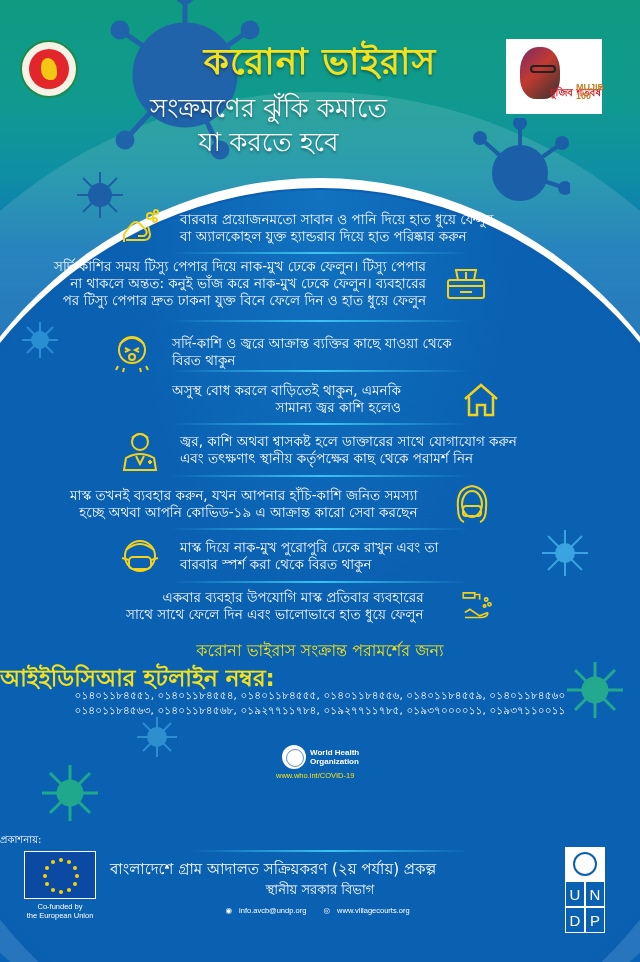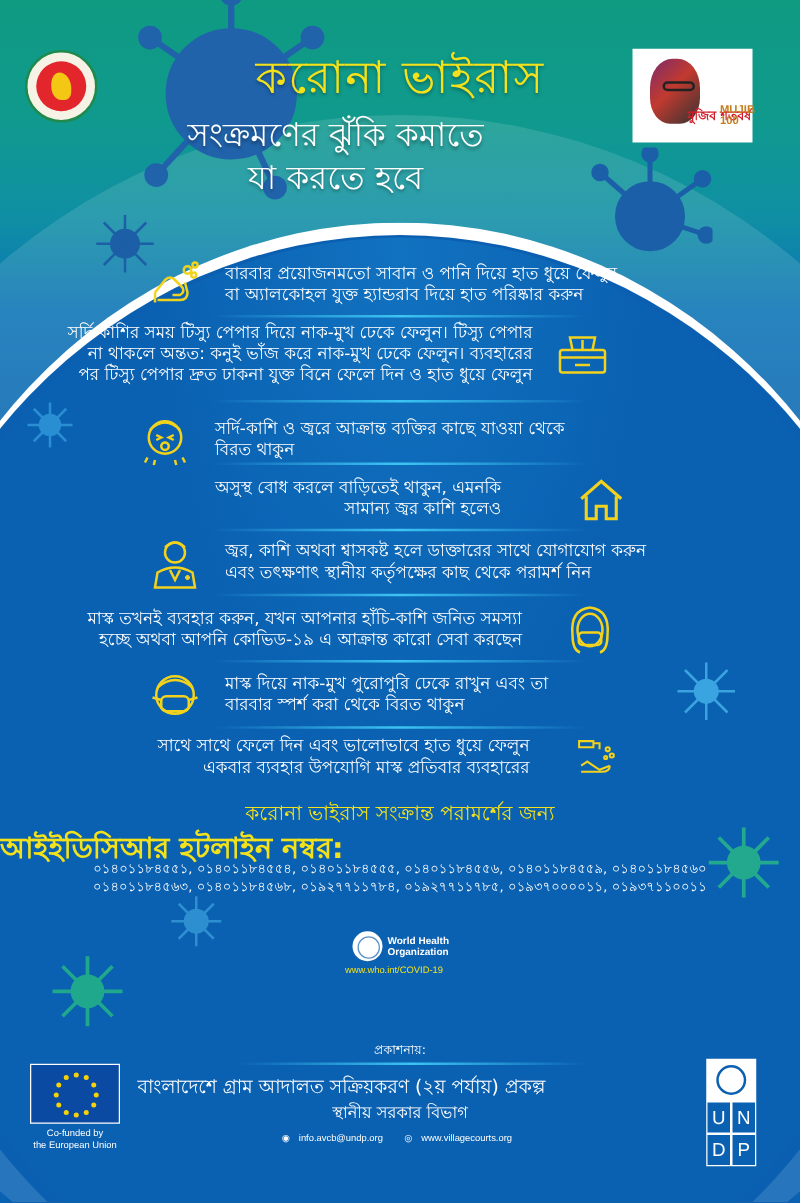--- a/index.html
+++ b/index.html
@@ -54,21 +54,21 @@
   .mujib .face {
     position: absolute; left: 14px; top: 8px; width: 40px; height: 52px;
     border-radius: 45% 45% 40% 40%;
     background: linear-gradient(135deg, #7b2b6b 0%, #c23a2f 45%, #333 100%);
   }
   .mujib .glasses { position: absolute; left: 24px; top: 26px; width: 26px; height: 8px; border: 2px solid #222; border-radius: 4px; }
   .mujib .brand-bn { position: absolute; left: 44px; top: 46px; font-size: 10px; font-weight: bold; color: #d21e2a; }
   .mujib .brand-en { position: absolute; left: 70px; top: 44px; font-size: 9px; color: #c47f1d; font-weight: bold; line-height: 9px; font-family: "Liberation Sans", sans-serif; }
   .title-main {
     position: absolute; left: 0; width: 640px; top: 34px; text-align: center;
-    font-size: 36px; font-weight: normal; color: #f3e21b;
+    font-size: 36px; font-weight: bold; color: #f3e21b;
     text-shadow: 0 2px 3px rgba(0,0,0,0.35);
     letter-spacing: 1px;
   }
   .title-sub {
     position: absolute; left: 0; width: 537px; text-align: center;
     font-size: 26px; color: #fff; text-shadow: 0 2px 3px rgba(0,0,0,0.35);
   }
   
   .tip {
     position: absolute; display: flex; align-items: center; gap: 18px;
@@ -84,21 +84,21 @@
   .hot1 { position: absolute; left: 0; width: 640px; top: 638px; text-align: center; font-size: 16px; color: #f3e21b; }
   .hot2 { position: absolute; left: 0; width: 513px; top: 660px; font-size: 23px; color: #f3e21b; font-weight: bold; }
   .numbers { position: absolute; left: 0; width: 640px; top: 688px; text-align: center; font-size: 10.5px; line-height: 15px; color: #fff; letter-spacing: 0.1px; }
   
   .who { position: absolute; left: 282px; top: 745px; display: flex; align-items: center; gap: 4px; }
   .who .globe { width: 24px; height: 24px; border-radius: 50%; background: #fff; position: relative; }
   .who .globe::after { content: ""; position: absolute; left: 4px; top: 4px; width: 16px; height: 16px; border-radius: 50%; border: 1px solid #5b92c9; }
   .who .name { font-size: 8px; line-height: 9px; font-weight: bold; color: #fff; font-family: "Liberation Sans", sans-serif; }
   .who-url { position: absolute; left: 276px; top: 771px; font-size: 7.5px; color: #f3e21b; font-family: "Liberation Sans", sans-serif; }
   
-  .pub { position: absolute; left: 0; width: 640px; top: 832px; text-align: center; font-size: 10px; color: #fff; }
+  .pub { position: absolute; left: 0; width: 640px; top: 832px; font-size: 10px; color: #fff; }
   .foot-line { position: absolute; left: 190px; width: 280px; top: 850px; height: 2px; background: linear-gradient(90deg, rgba(58,190,240,0), #3cc4f3, rgba(58,190,240,0)); }
   .proj { position: absolute; left: 110px; width: 420px; top: 857px; text-align: left; font-size: 15px; color: #fff; }
   .dept { position: absolute; left: 110px; width: 420px; top: 880px; text-align: center; font-size: 13px; color: #fff; }
   .contacts { position: absolute; left: 110px; width: 420px; top: 906px; text-align: center; font-size: 7.5px; color: #fff; font-family: "Liberation Sans", sans-serif; }
   .contacts span { margin: 0 5px; }
   .eu-flag { position: absolute; left: 24px; top: 851px; width: 72px; height: 48px; background: #0b4aa3; border: 1px solid #fff; }
   .eu-flag .star { position: absolute; width: 4px; height: 4px; background: #f5d20a; border-radius: 50%; }
   .eu-caption { position: absolute; left: 10px; width: 100px; top: 902px; text-align: center; font-size: 7.5px; line-height: 9px; color: #fff; font-family: "Liberation Sans", sans-serif; }
   .undp { position: absolute; left: 565px; top: 847px; width: 40px; height: 86px; background: #fff; }
   .undp .un { position: absolute; left: 8px; top: 5px; width: 24px; height: 24px; border-radius: 50%; border: 2px solid #0a60b1; }
@@ -341,22 +341,22 @@
       </svg>
     <div class="text">
       <div>মাস্ক দিয়ে নাক-মুখ পুরোপুরি ঢেকে রাখুন এবং তা</div>
       <div>বারবার স্পর্শ করা থেকে বিরত থাকুন</div>
     </div>
   </div>
   <div class="divider" style="top:581px;"></div>
 
   <div class="tip right" style="left:126px;top:588px;">
     <div class="text">
+      <div>একবার ব্যবহার উপযোগি মাস্ক প্রতিবার ব্যবহারের</div>
       <div>সাথে সাথে ফেলে দিন এবং ভালোভাবে হাত ধুয়ে ফেলুন</div>
-      <div>একবার ব্যবহার উপযোগি মাস্ক প্রতিবার ব্যবহারের</div>
     </div>
     <svg class="icon" viewBox="0 0 44 44" style="margin-left:18px;width:36px;height:36px;">
         <g fill="none" stroke="#f2d21c" stroke-width="2">
           <path d="M4 6 L18 6 L18 12 L10 12 L4 12 Z"></path>
           <path d="M18 8 L24 8 L24 14"></path>
           <path d="M6 30 L12 26 L24 34 L34 30"></path>
           <path d="M6 36 L26 36 Q34 36 34 30"></path>
           <circle cx="32" cy="14" r="2"></circle>
           <circle cx="36" cy="20" r="2"></circle>
           <circle cx="30" cy="22" r="1.5"></circle>

